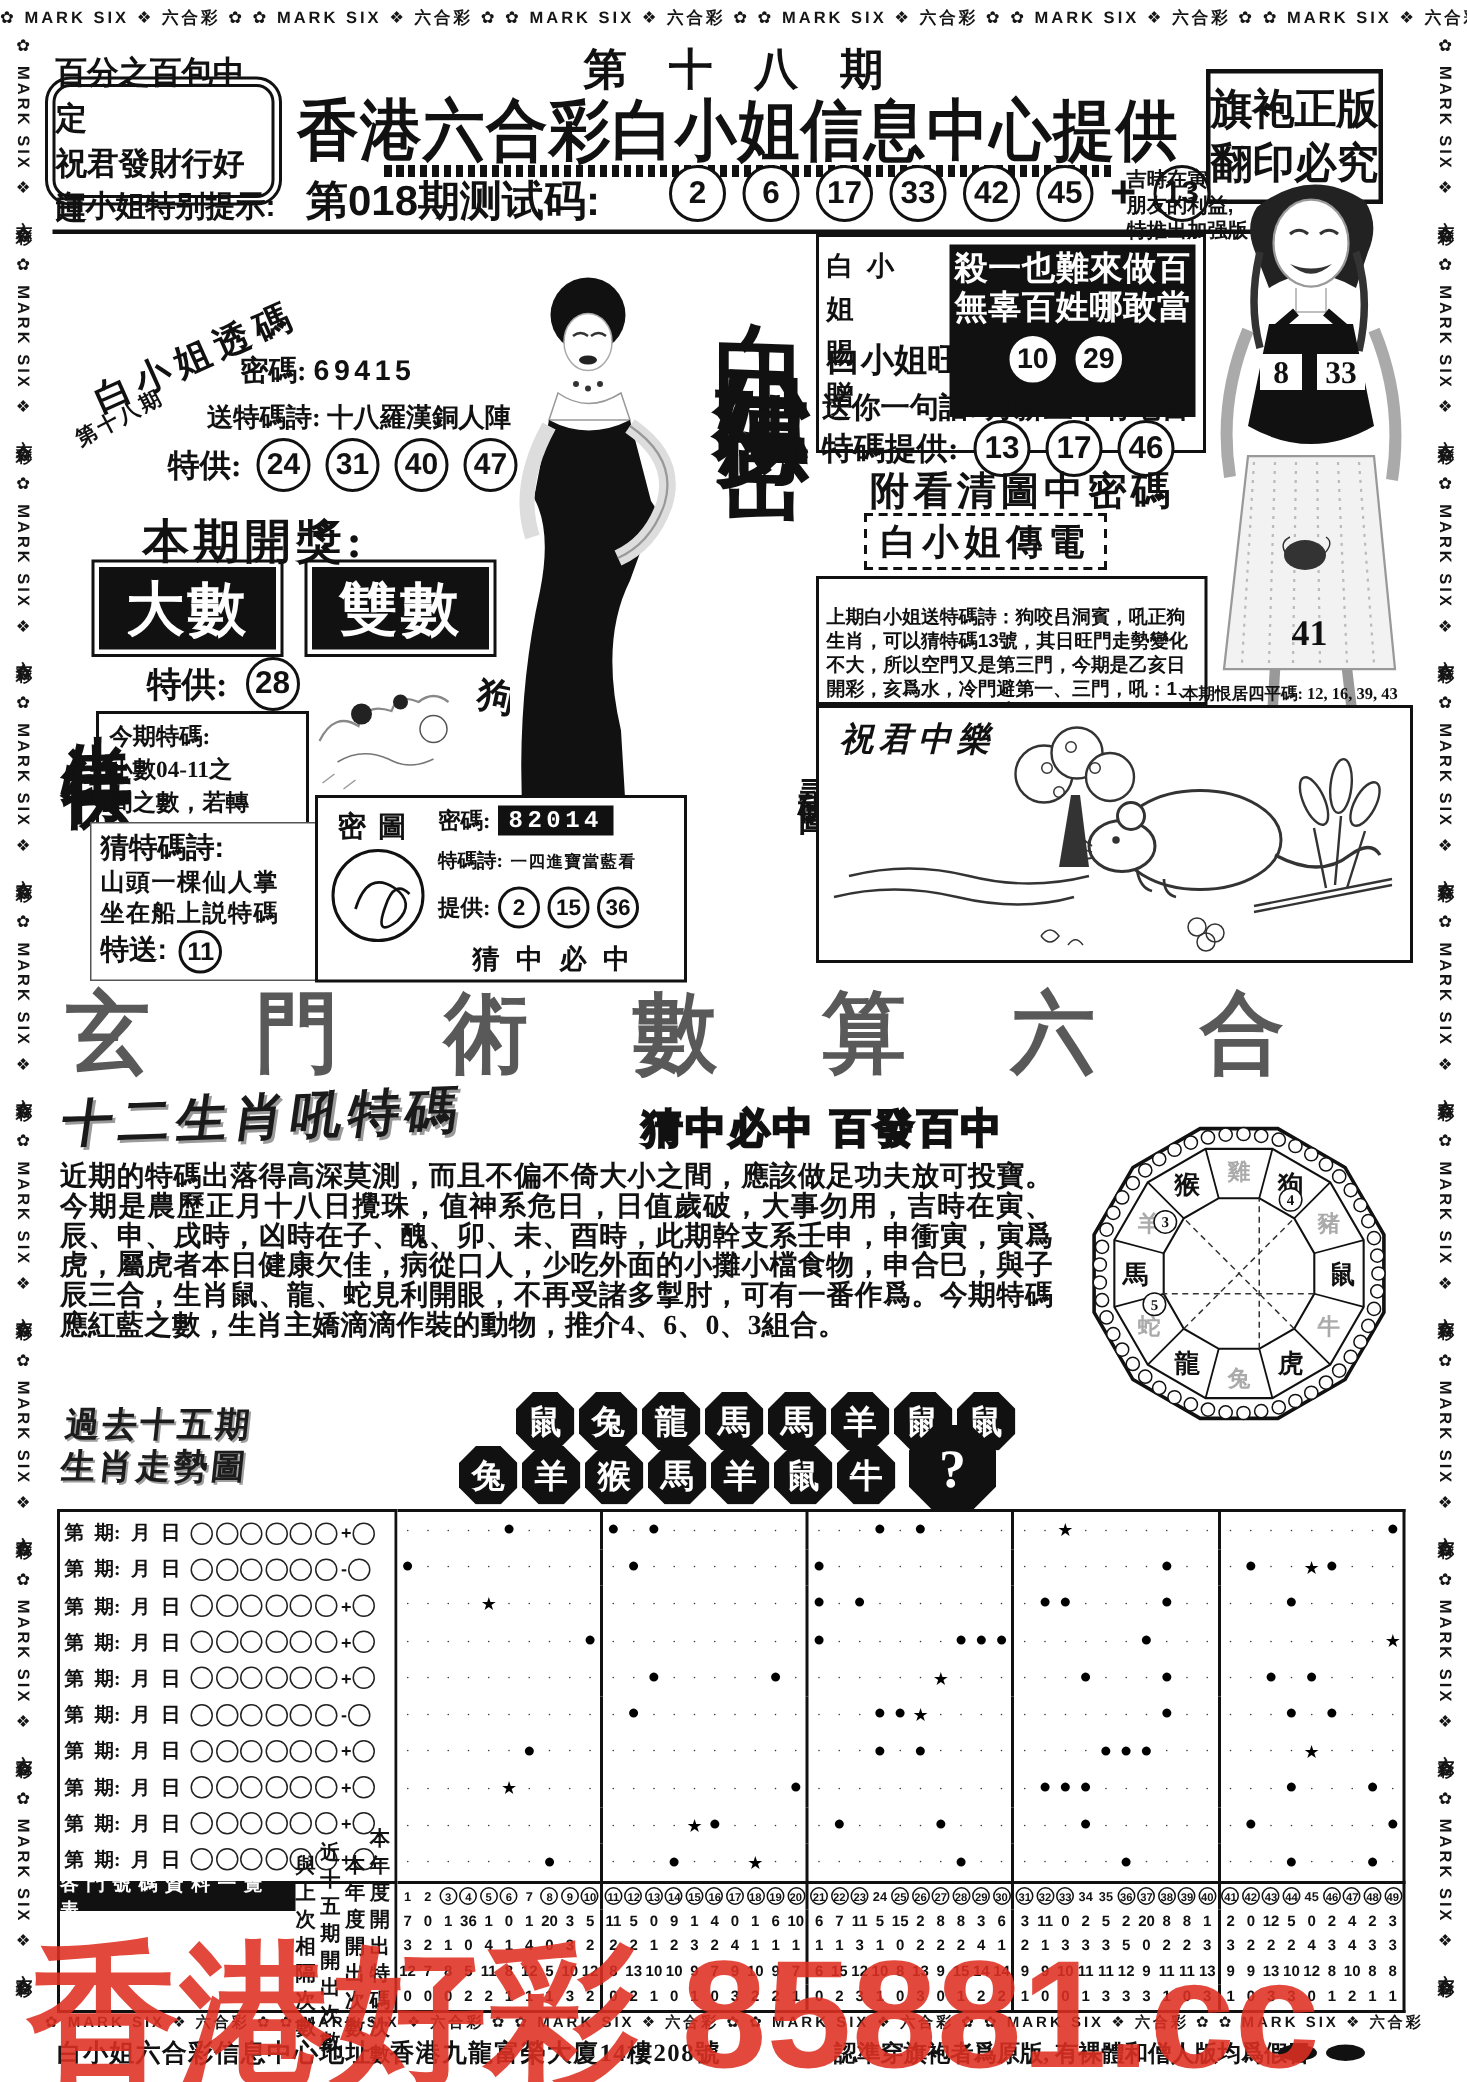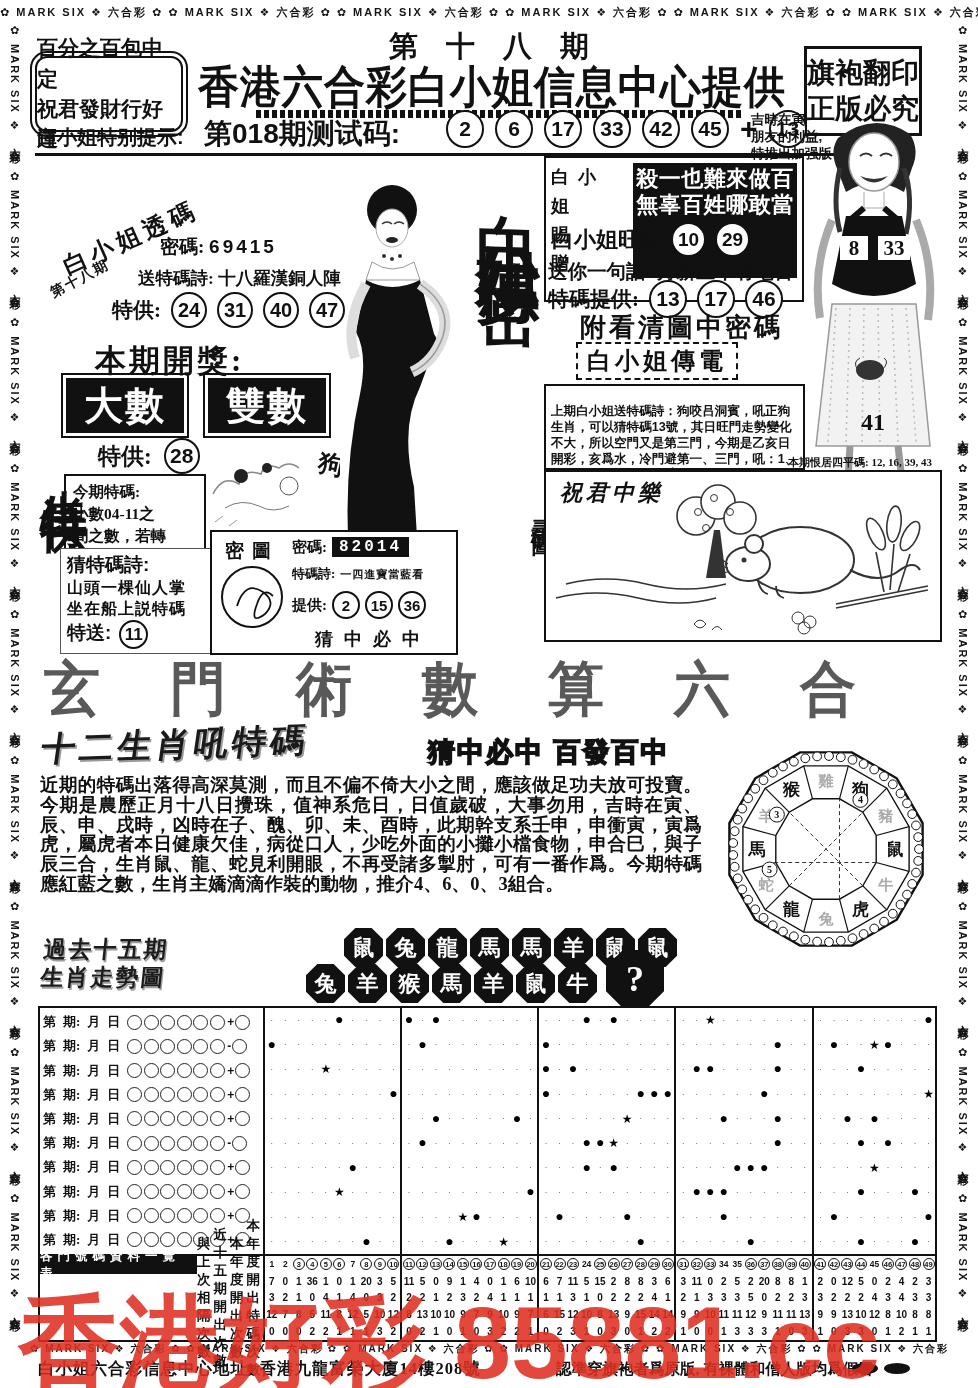--- a/index.html
+++ b/index.html
@@ -22,21 +22,21 @@
 
   
   #issue-top{left:0;right:0;top:27px;text-align:center;font-size:29px;font-weight:800;letter-spacing:28px;text-indent:28px}
   #slogan-box{left:35px;top:56px;width:148px;height:76px;border:2px solid #111;border-radius:12px;
       outline:2px solid #111;outline-offset:3px;display:flex;flex-direction:column;justify-content:center;
       align-items:center;font-size:21px;font-weight:800;line-height:1.45}
   #main-title{left:192px;top:60px;width:600px;text-align:center;font-size:41px;font-weight:900;letter-spacing:1px;
       transform:scaleY(1.08)}
   #title-band{left:256px;top:110px;width:488px;height:8px;
       background:repeating-linear-gradient(90deg,#111 0 5px,#fff 5px 8px)}
-  #stamp-box{left:804px;top:46px;width:118px;height:90px;border:3.5px solid #111;display:flex;flex-direction:row;
+  #stamp-box{left:804px;top:46px;width:118px;height:90px;border:3.5px solid #111;display:flex;flex-direction:column;
       justify-content:center;align-items:center;font-size:28px;font-weight:900;line-height:1.3;
       font-family:"Liberation Sans","DejaVu Sans",sans-serif}
   #tip-label{left:37px;top:124px;font-size:20px;font-weight:800;font-family:"Liberation Sans",sans-serif}
   #test-label{left:204px;top:115px;font-size:28px;font-weight:900;font-family:"Liberation Sans",sans-serif}
   #test-circles{left:446px;top:110px;display:flex;align-items:center;gap:11px}
   #test-plus{font-size:30px;font-weight:900;font-family:"Liberation Sans",sans-serif}
   #test-underline{left:35px;top:153px;width:803px;height:3px;background:#111}
   #enhance-note{left:751px;top:112px;width:110px;font-size:13.5px;font-weight:800;line-height:1.25;
       font-family:"Liberation Sans",sans-serif}
 

